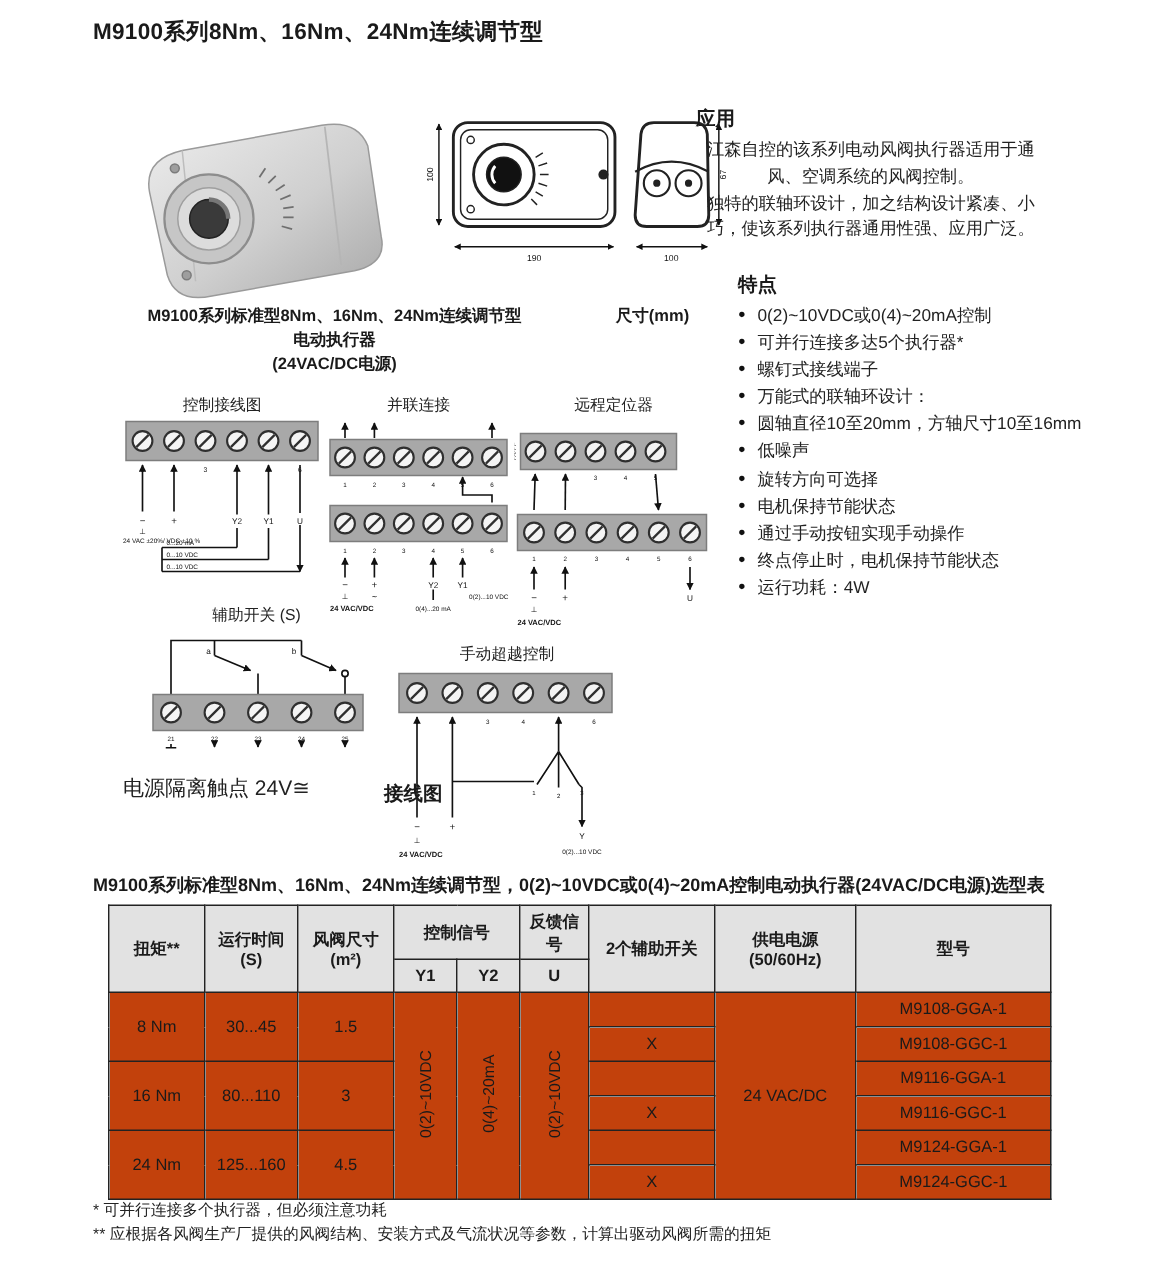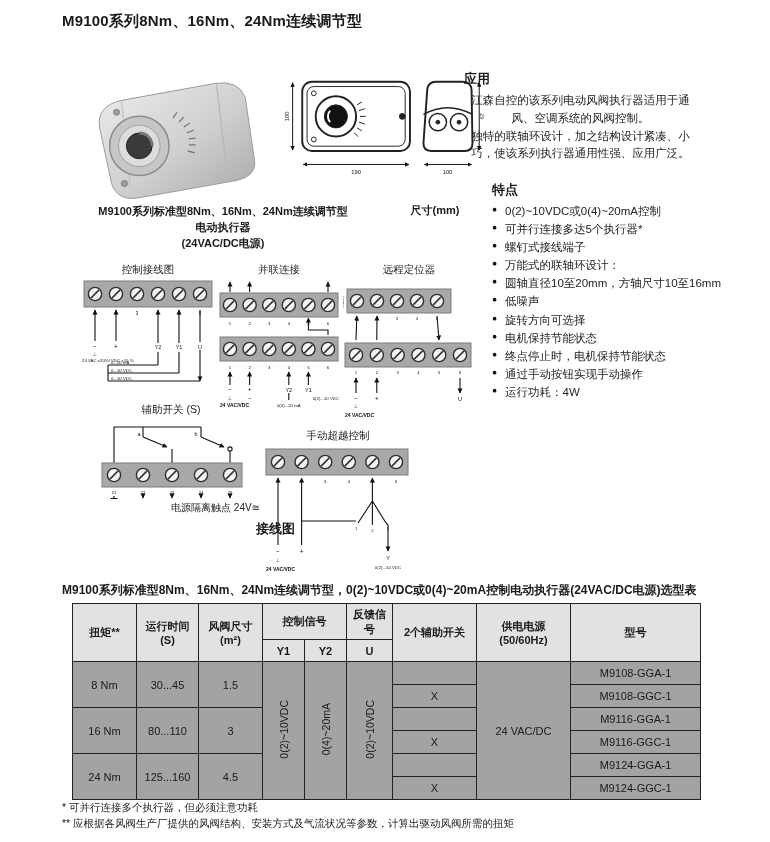--- a/index.html
+++ b/index.html
@@ -7,27 +7,27 @@
           font-family:"Liberation Sans","DejaVu Sans",sans-serif; color:#1a1a1a; }
   .abs { position:absolute; }
   .doc-title { font-size:15px; font-weight:bold; letter-spacing:0.2px; }
   .cap { font-size:11px; font-weight:bold; text-align:center; line-height:16px; }
   .dim-cap { font-size:11px; font-weight:bold; text-align:center; }
   .r-head { font-size:13px; font-weight:bold; margin:0 0 4px 0; }
   .r-para { font-size:11.5px; line-height:1.55; margin:0; color:#222;text-align:center; }
   .feat { font-size:11.5px; line-height:1.4; margin:2px 0; padding-left:13px; position:relative; color:#222; }
   .feat::before { content:"●"; position:absolute; left:0; top:1px; font-size:8.5px; color:#111; }
   .wtitle { font-size:10.5px; text-align:center; margin-bottom:2px; color:#222; }
-  .wnote { font-size:10px; text-align:right; margin-top:0; color:#222; }
+  .wnote { font-size:14px; text-align:left; margin-top:16px; color:#222; }
   .sect-label { font-size:13px; font-weight:bold; }
   .tbl-title { font-size:12px; font-weight:bold; }
   table.sel { border-collapse:collapse; table-layout:fixed; }
   .sel th, .sel td { border:1px solid #222; font-size:11px; text-align:center; padding:0 2px; overflow:hidden; }
   .sel th { background:#e2e2e2; font-weight:bold; }
-  .sel td { height:22px; background:#a3a3a3; }
+  .sel td { height:22px; background:#c2410c; }
   .vert { writing-mode:vertical-rl; transform:rotate(180deg); white-space:nowrap; font-size:10.5px; display:inline-block; }
   .fnote { font-size:10.5px; line-height:16px; color:#222; }
   svg { display:block; font-family:"Liberation Sans","DejaVu Sans",sans-serif; }
   svg text { fill:#111; }
 </style>
 </head>
 <body>
 
 <div class="page">
 
@@ -125,22 +125,22 @@
   <div class="abs" style="left:492px; top:181px; width:233px;">
     <div class="r-head">特点</div>
     <div class="feat">0(2)~10VDC或0(4)~20mA控制</div>
     <div class="feat">可并行连接多达5个执行器*</div>
     <div class="feat">螺钉式接线端子</div>
     <div class="feat">万能式的联轴环设计：</div>
     <div class="feat">圆轴直径10至20mm，方轴尺寸10至16mm</div>
     <div class="feat">低噪声</div>
     <div class="feat">旋转方向可选择</div>
     <div class="feat">电机保持节能状态</div>
+    <div class="feat">通过手动按钮实现手动操作</div>
     <div class="feat">终点停止时，电机保持节能状态</div>
-    <div class="feat">通过手动按钮实现手动操作</div>
     <div class="feat">运行功耗：4W</div>
   </div>
 
   <div class="abs" style="left:78px; top:263px; width:140px;">
     <div class="wtitle">控制接线图</div>
     <svg width="140" height="106" viewBox="0 0 140 106">
       <rect x="6" y="2" width="128" height="26" fill="#a8a8a8" stroke="#7d7d7d"></rect>
       <g>
         <use href="#screw" x="17" y="15"></use>
           <use href="#screw" x="38" y="15"></use>

